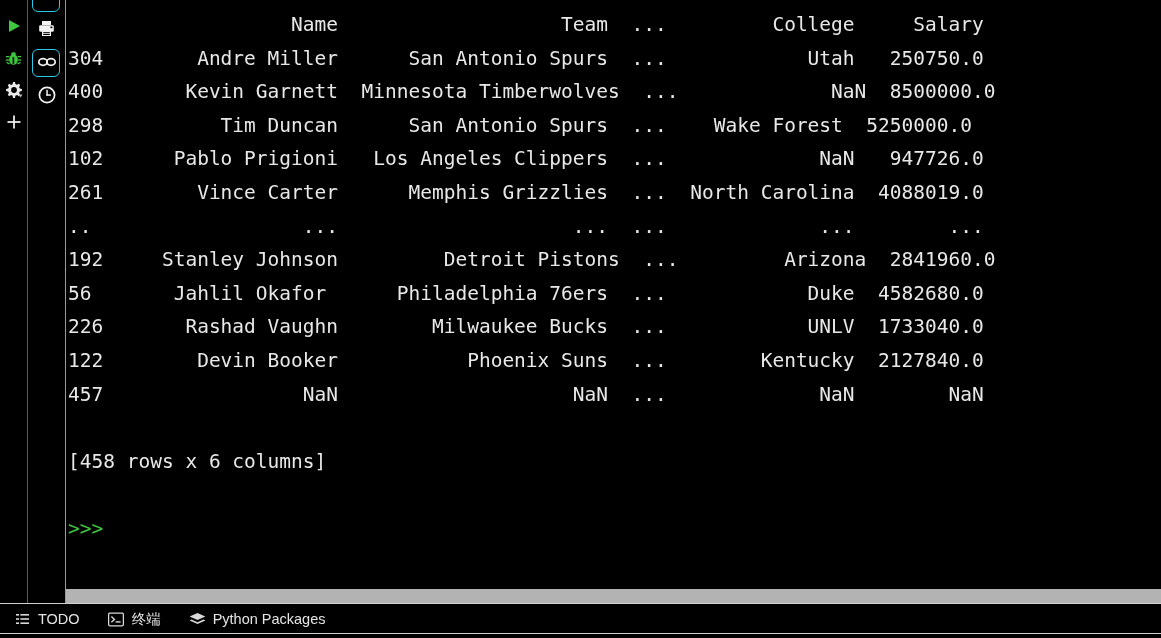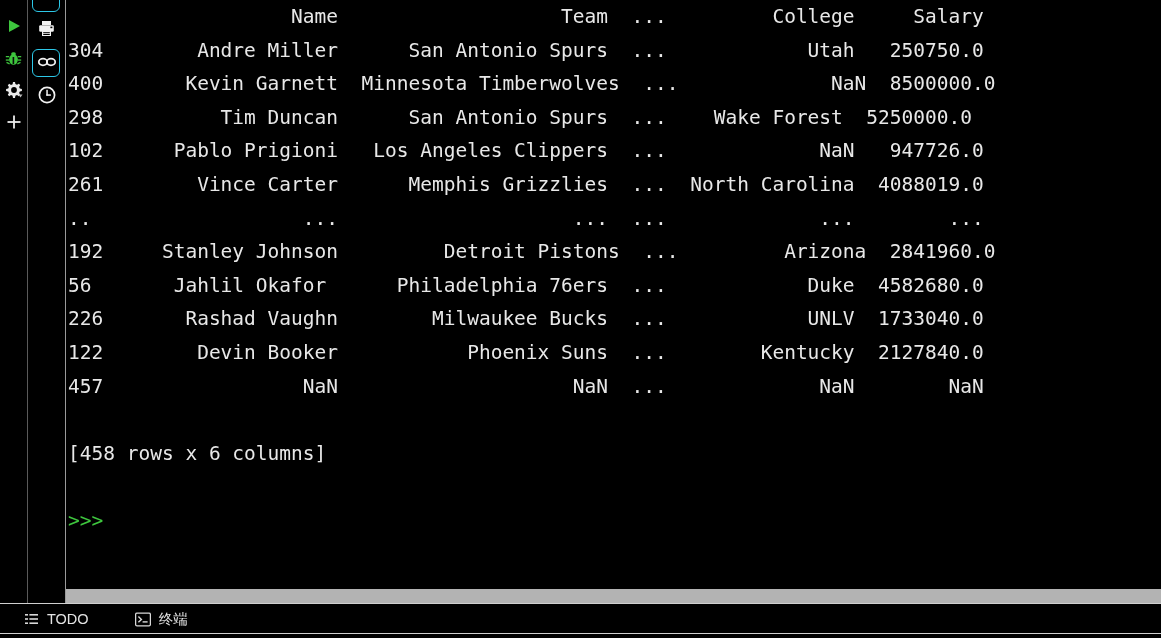--- a/index.html
+++ b/index.html
@@ -27,21 +27,21 @@
   .tool-btn{width:37px;height:33px;display:flex;align-items:center;justify-content:center;position:relative;}
   .tool-btn.sel .sel-box{
     position:absolute;left:4px;top:2px;width:28px;height:28px;
     border:1.5px solid #2dc8e8;border-radius:6px;box-sizing:border-box;
   }
   .tool-btn.cut{height:14px;align-items:flex-end;overflow:hidden;}
   .tool-btn.cut .sel-box{top:-16px;height:28px;}
 
   
   .console{
-    position:absolute;left:66px;top:0;right:0;height:588px;
+    position:absolute;left:66px;top:8px;right:0;height:588px;
     background:#000;color:#e8e8e8;
     font-family:"DejaVu Sans Mono","Liberation Mono",monospace;
     font-size:19.5px;line-height:33.6px;
     white-space:pre;overflow:hidden;
     padding-left:2px;
   }
   .console .prompt{color:#3ec63e;}
   .caret{
     position:absolute;left:66px;top:46px;width:2px;height:26px;background:#2dc8e8;
   }
@@ -60,21 +60,21 @@
   }
   .hr-top{position:absolute;left:0;top:603px;width:1161px;height:1px;background:#d0d0d0;}
 
   
   .statusbar{
     position:absolute;left:0;top:604px;width:1161px;height:30px;background:#000;
     display:flex;align-items:center;
     font-family:"Liberation Sans","DejaVu Sans",sans-serif;font-size:14.5px;color:#e4e4e4;
   }
   .sb-item{
-    height:30px;display:flex;align-items:center;gap:7px;padding:0 23px;box-sizing:border-box;
+    height:30px;display:flex;align-items:center;gap:7px;padding:0 14px;box-sizing:border-box;
     white-space:nowrap;
   }
   .sb-item.active{background:#3333ee;color:#fff;}
   .sb-icon{display:flex;align-items:center;justify-content:center;width:17px;height:17px;}
   .hr-bot{position:absolute;left:0;top:633px;width:1161px;height:1px;background:#d0d0d0;}
   .botfill{position:absolute;left:0;top:634px;width:1161px;height:4px;background:#000;}
 </style>
 </head>
 <body>
 
@@ -205,17 +205,26 @@
         <svg width="16" height="15" viewBox="0 0 16 15">
           <rect x="0.6" y="1.2" width="14.8" height="12.6" rx="1.4" fill="none" stroke="#d8d8d8" stroke-width="1.3"></rect>
           <polyline points="3.4,4.6 6.4,7.4 3.4,10.2" fill="none" stroke="#d8d8d8" stroke-width="1.4"></polyline>
           <rect x="7.6" y="9.2" width="5" height="1.4" fill="#d8d8d8"></rect>
         </svg>
       </span>
       <span>终端</span>
     </div>
 
 
+    <div class="sb-item">
+      <span class="sb-icon">
+        <svg width="17" height="15" viewBox="0 0 17 15">
+          <polygon points="8.5,1 16.4,4.5 8.5,8 0.6,4.5" fill="#d8d8d8"></polygon>
+          <polygon points="8.5,10.2 2.6,7.6 0.6,8.5 8.5,12 16.4,8.5 14.4,7.6" fill="#d8d8d8"></polygon>
+        </svg>
+      </span>
+      <span>Python Packages</span>
+    </div>
   </div>
 
   <div class="hr-bot"></div>
   <div class="botfill"></div>
 </div>
 
 </body></html>

